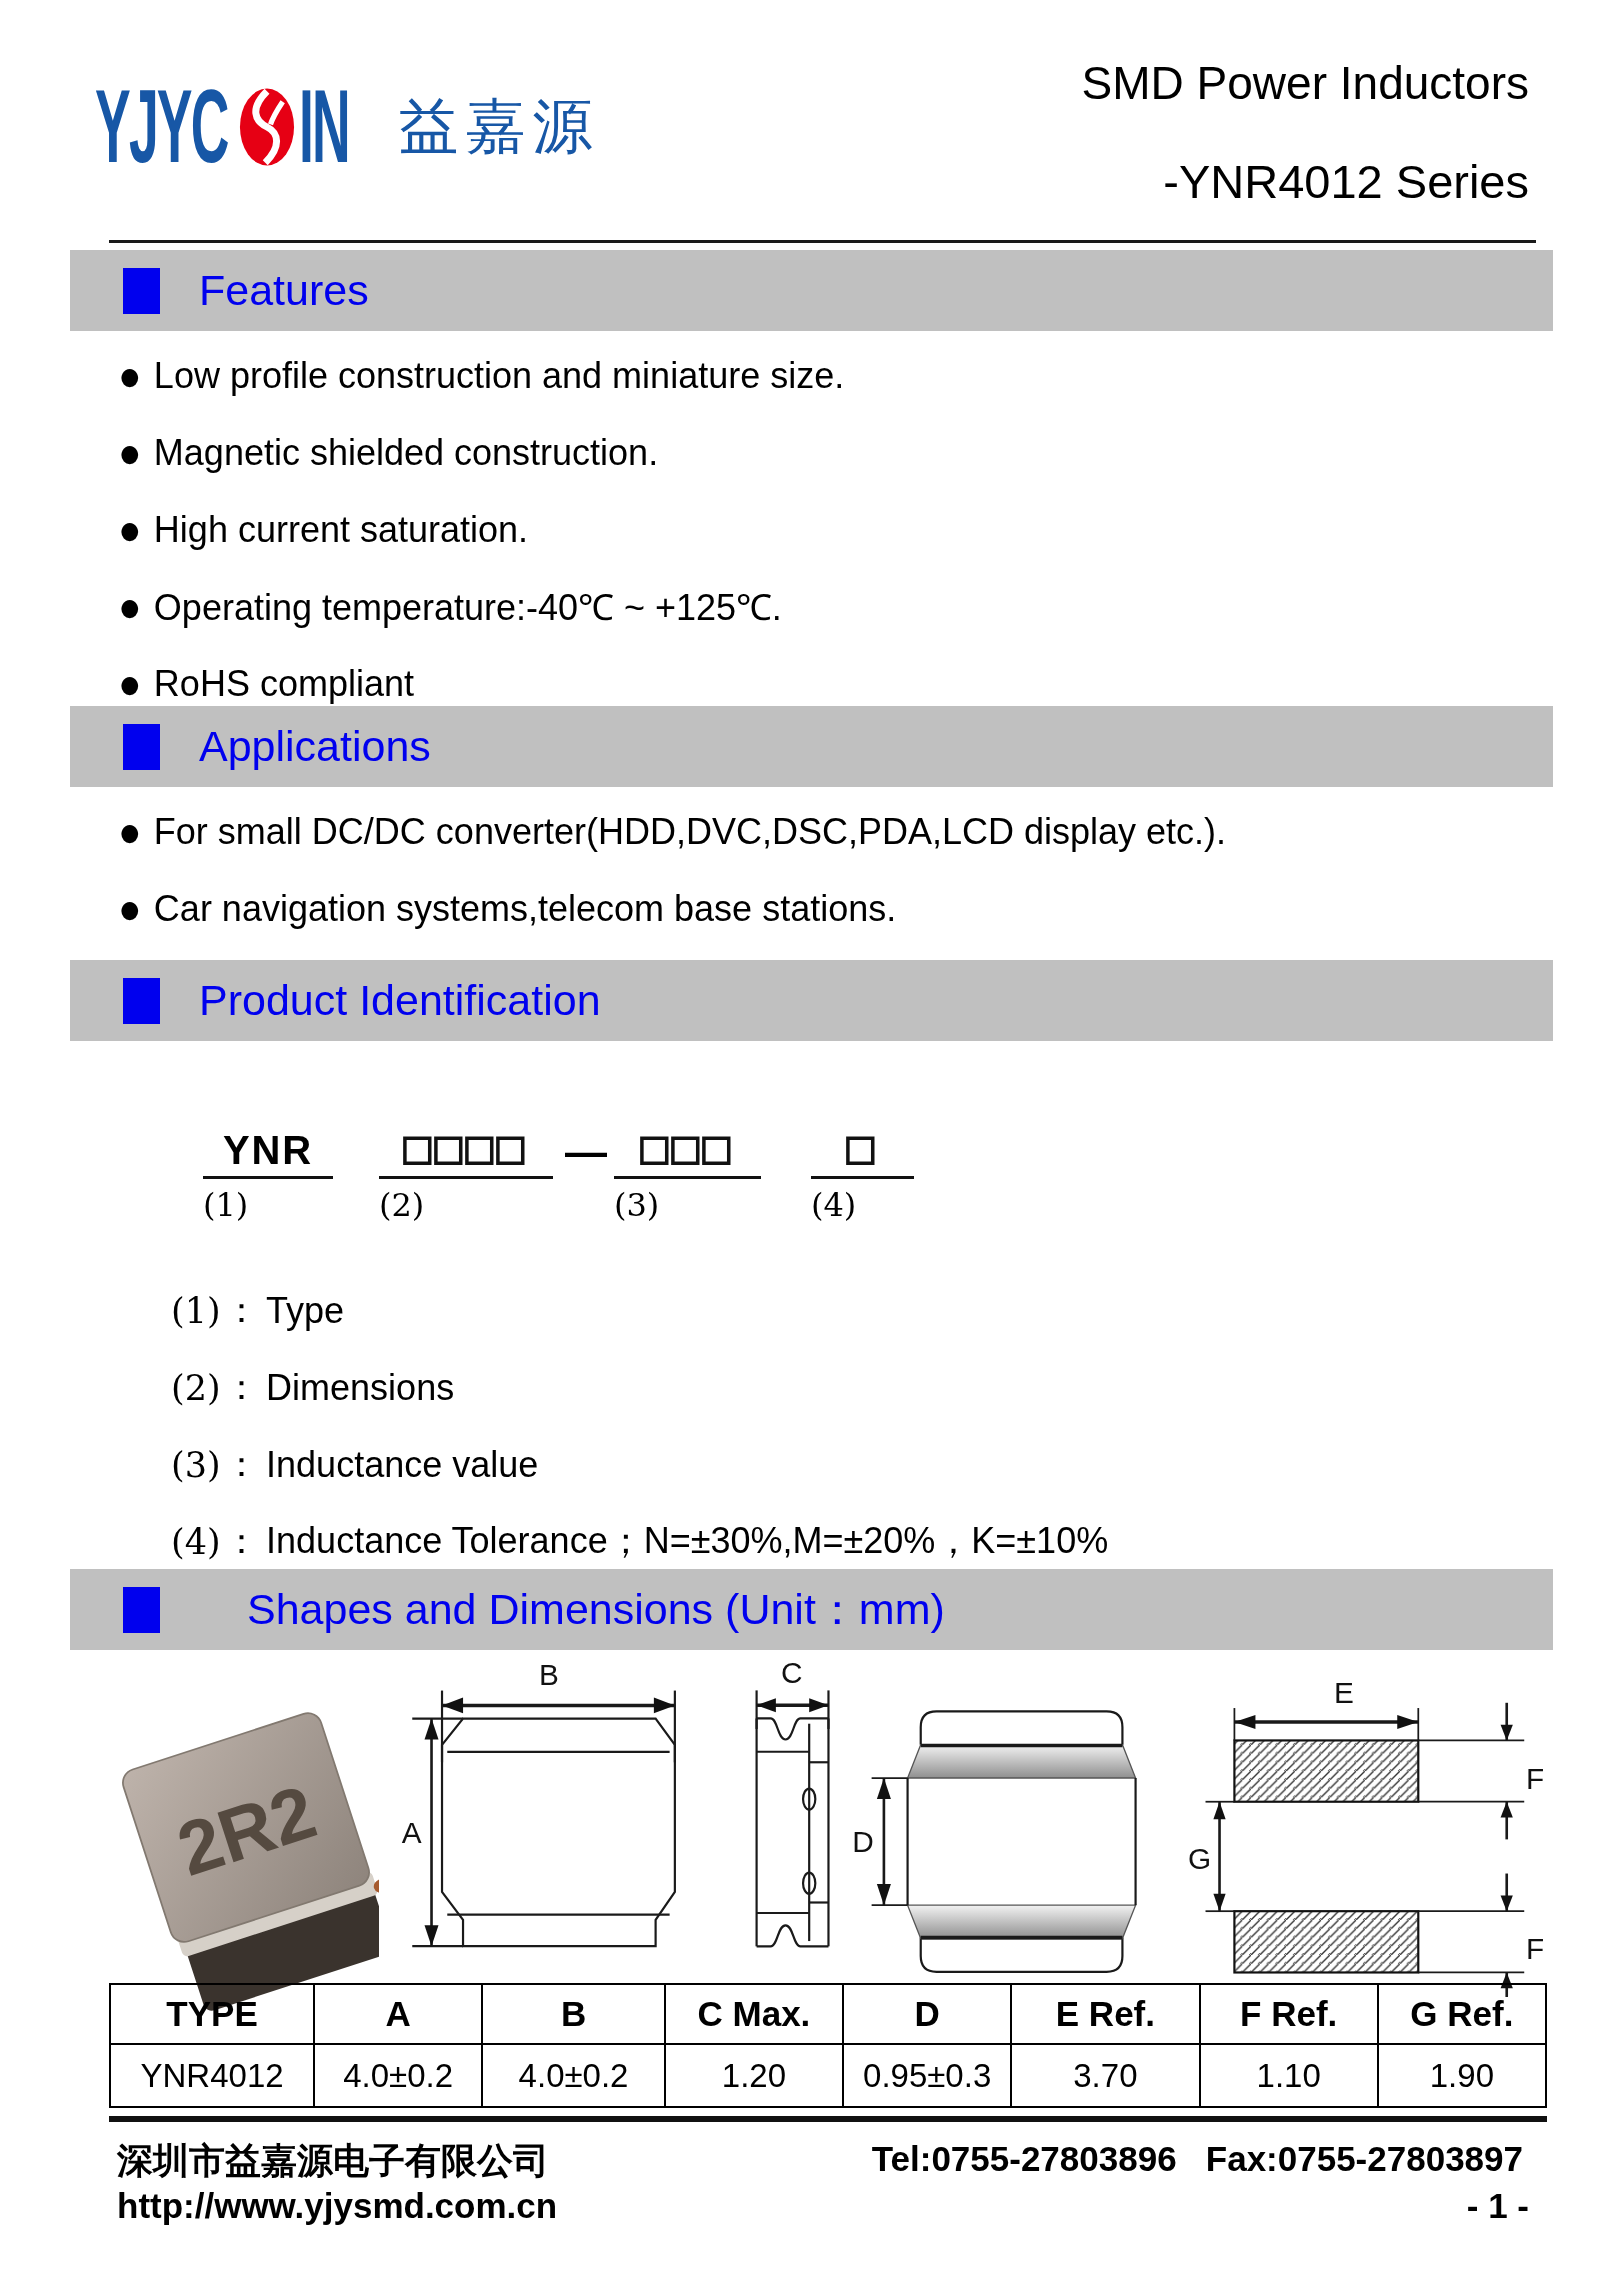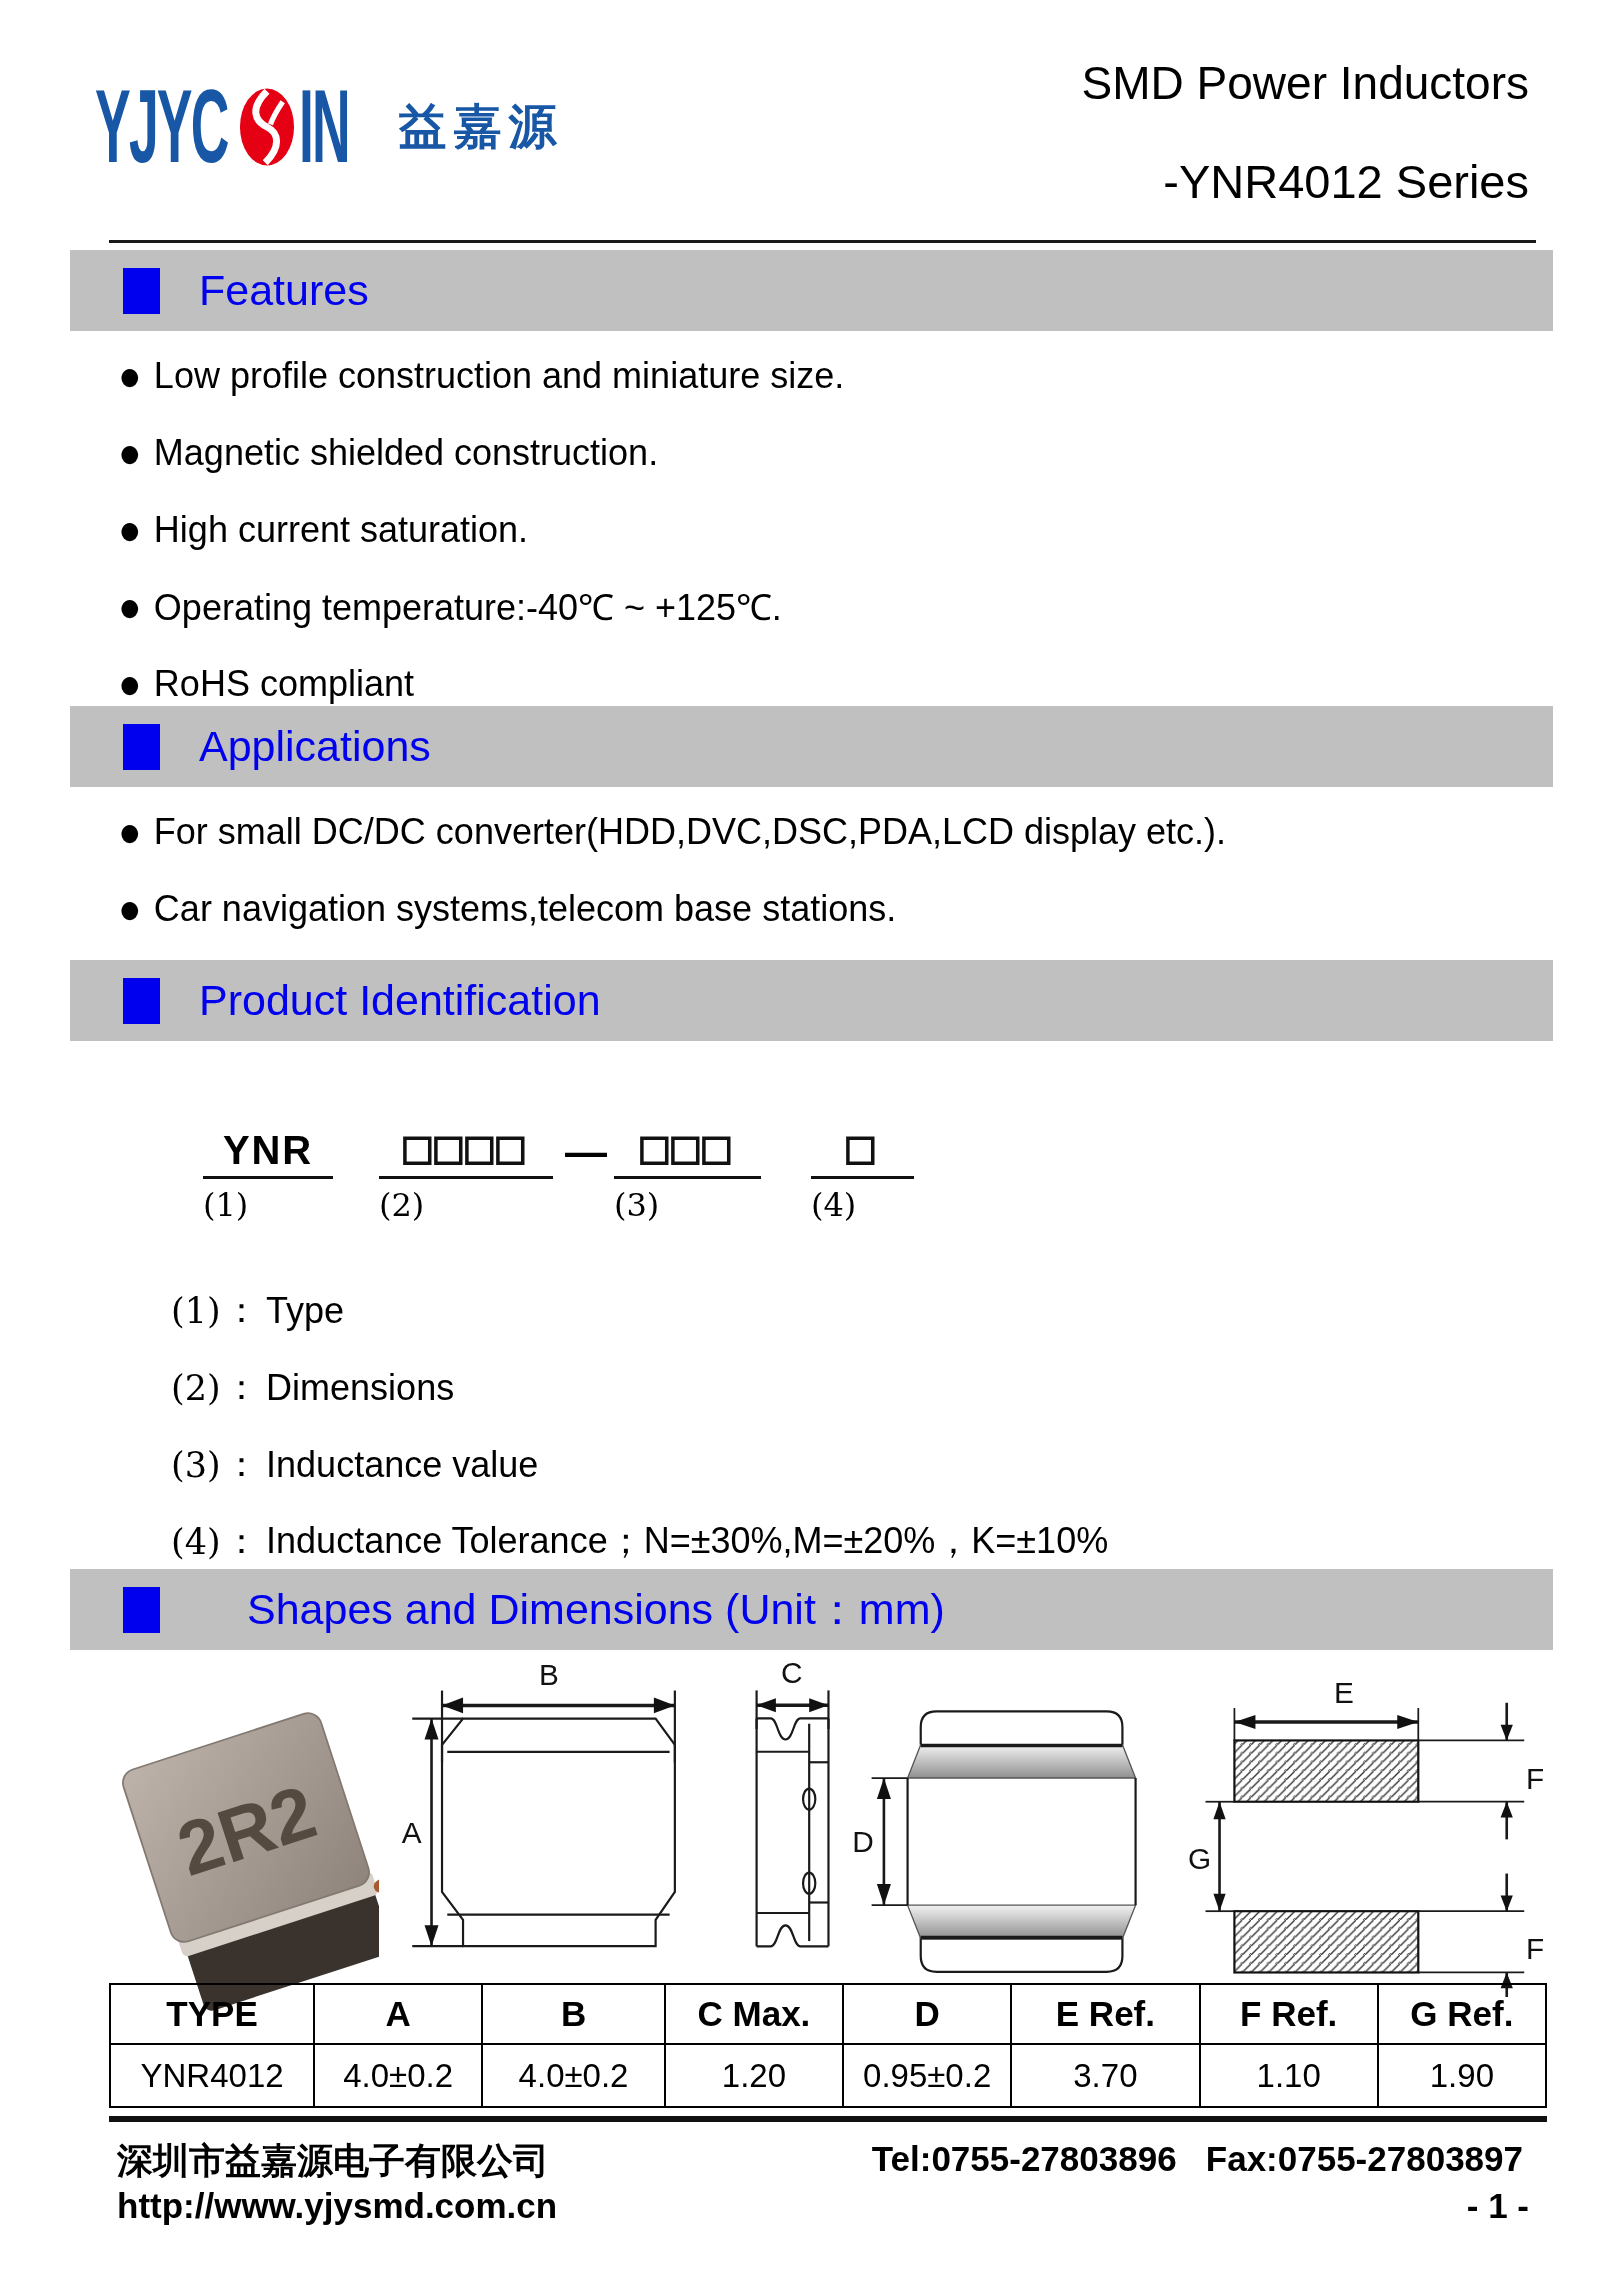--- a/index.html
+++ b/index.html
@@ -8,21 +8,21 @@
   .page { position:relative; width:1623px; height:2295px; background:#fff; overflow:hidden; }
 
   
   .logo { position:absolute; left:95px; top:75px; display:flex; align-items:center; }
   .logo-en { display:inline-block; font-weight:bold; font-size:103px; line-height:1;
              color:var(--logo-blue); letter-spacing:-3.5px;
              transform:scaleX(0.52); transform-origin:left center; }
   .logo-en.p1 { width:140px; }   
   .logo-en.p2 { width:77px; }
   .coin { margin:0 1.8px; }
-  .logo-cn { font-size:48px; font-weight:bold; color:var(--logo-blue);
+  .logo-cn { font-size:60px; font-weight:normal; color:var(--logo-blue);
              letter-spacing:7px; margin-left:23px; line-height:1; }
   .header-title { position:absolute; right:94px; top:56px; text-align:right; font-weight:normal; }
   .title-l1 { font-size:46px; }
   .title-l2 { font-size:47px; margin-top:44px; }
 
   .rule-top { position:absolute; left:109px; width:1427px; top:240px; border-top:3.5px solid #1a1a1a; }
 
   
   .bar { position:absolute; left:70px; width:1483px; height:81px;
          background:var(--bar-gray); display:flex; align-items:center; }
@@ -359,21 +359,21 @@
         <td>D</td>
         <td>E Ref.</td>
         <td>F Ref.</td>
         <td>G Ref.</td>
       </tr>
       <tr class="drow">
         <td>YNR4012</td>
         <td>4.0±0.2</td>
         <td>4.0±0.2</td>
         <td>1.20</td>
-        <td>0.95±0.2</td>
+        <td>0.95±0.3</td>
         <td>3.70</td>
         <td>1.10</td>
         <td>1.90</td>
       </tr>
     </tbody>
   </table>
 
   <div class="rule-bottom"></div>
   <div class="foot" id="foot-company">深圳市益嘉源电子有限公司</div>
   <div class="foot" id="foot-contact">Tel:0755-27803896   Fax:0755-27803897</div>

